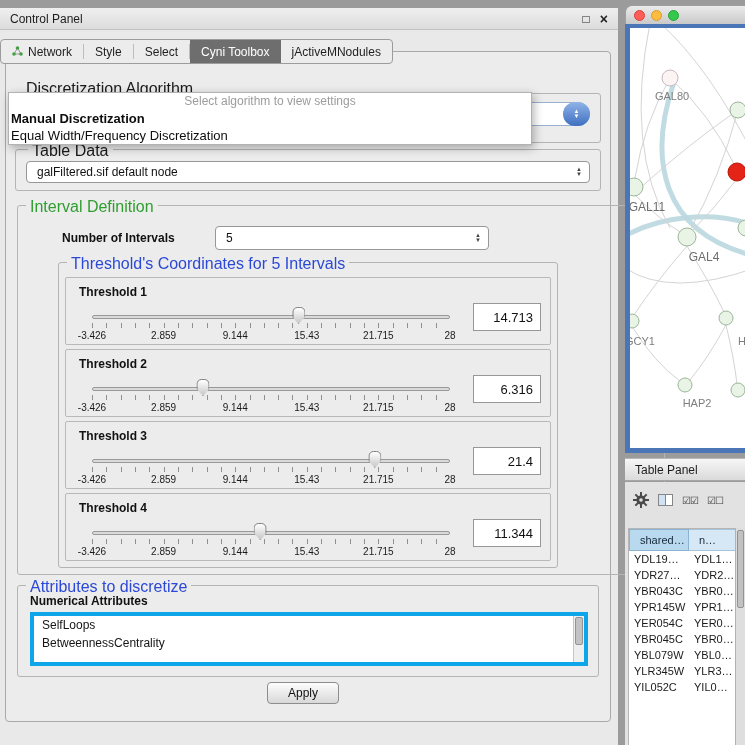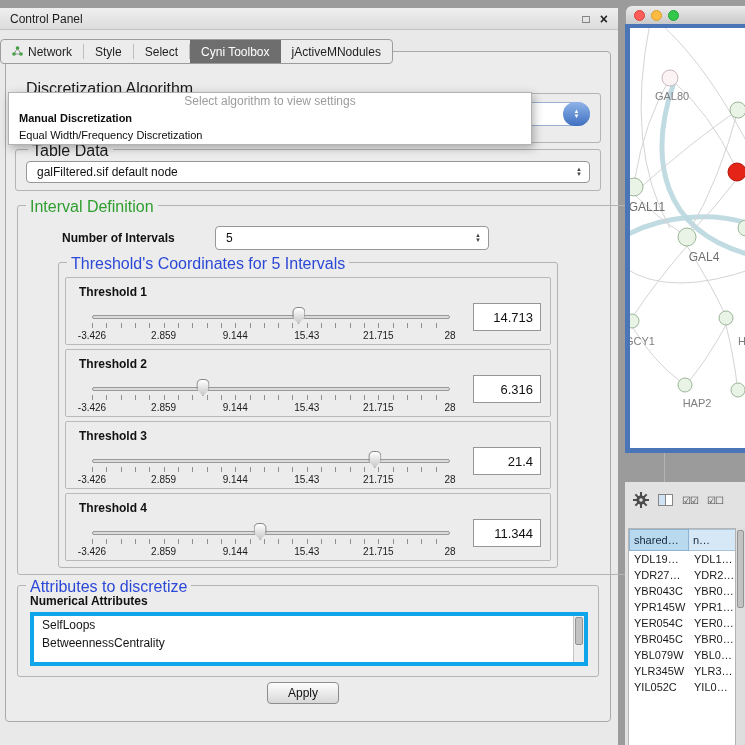--- a/index.html
+++ b/index.html
@@ -25,21 +25,21 @@
 .gtitle.green{color:var(--group_title_green,#2f9e2f)}
 .gtitle.blue{color:var(--group_title_blue,#2b48d6)}
 
 .combo{position:absolute;background:#fff;border:1px solid #979797;border-radius:4px;display:flex;align-items:center;font-size:12px;color:#111;padding:0 10px}
 .combo-arrows{position:absolute;right:7px;top:50%;transform:translateY(-50%);display:flex;flex-direction:column;align-items:center;color:#444;font-size:6px;line-height:5px}
 .pill{border-radius:12px;border-color:#9ab0d0}
 .pill-cap{position:absolute;right:-1px;top:-1px;bottom:-1px;width:27px;border-radius:12px;background:linear-gradient(#8fb4e8,#3f6fc0);display:flex;flex-direction:column;align-items:center;justify-content:center;color:#fff;font-size:6px;line-height:5px}
 
 .popup{position:absolute;left:8px;top:84px;width:524px;height:53px;background:#fff;border:1px solid #b2b2b2;box-shadow:2px 3px 9px rgba(0,0,0,.3);z-index:40}
 .popup-ph{height:17px;line-height:17px;text-align:center;color:#9c9c9c;font-size:12px}
-.popup-item{height:17px;line-height:17px;padding:0 10px;font-size:11px;color:#0d0d0d;white-space:nowrap}
+.popup-item{height:17px;line-height:17px;padding:0 2px;font-size:13px;color:#0d0d0d;white-space:nowrap}
 .popup-item.bold{font-weight:bold}
 
 .thr{position:absolute;left:6px;width:486px;height:68px;border:1px solid #b9b9b9;border-radius:2px}
 .thr-label{position:absolute;left:13px;top:7px;font-size:12px;font-weight:bold;color:#111}
 .slider{position:absolute;left:26px;top:28px;width:358px;height:38px}
 .groove{position:absolute;left:0;right:0;top:9px;height:4px;background:#dadada;border:1px solid #999;border-radius:2px}
 .thumb{position:absolute;top:1px;width:13px;height:17px;transform:translateX(-50%);background:linear-gradient(#fff,#c8c8c8);border:1px solid #7e7e7e;border-radius:5px 5px 2px 2px;clip-path:polygon(0 0,100% 0,100% 58%,50% 100%,0 58%)}
 .ticks{position:absolute;left:0;right:0;top:17px;height:5px;background-image:repeating-linear-gradient(to right,#909090 0,#909090 1px,transparent 1px,transparent 14.32px)}
 .scale{position:absolute;left:0;right:0;top:24px;height:12px}
 .sc{position:absolute;top:0;transform:translateX(-50%);font-size:10px;color:#1a1a1a;white-space:nowrap}
@@ -72,21 +72,21 @@
 
 
 #tp-header{position:absolute;left:625px;top:458px;width:120px;height:23px;background:linear-gradient(#f6f6f6,#dadada);border-top:1px solid #b8b8b8;border-bottom:1px solid #a6a6a6;display:flex;align-items:center;padding-left:10px;font-size:12px;color:#1d1d1d}
 #tp{position:absolute;left:625px;top:482px;width:120px;height:263px;background:#e2e2e2}
 .tp-toolbar{position:absolute;left:8px;top:7px;height:22px;display:flex;align-items:center;gap:9px}
 .columns-icon{width:15px;height:12px;background:#fff;border:1px solid #868686;position:relative}
 .columns-icon::before{content:"";position:absolute;left:0;top:0;bottom:0;width:6px;background:#cfe3f5;border-right:1px solid #868686}
 .checks{font-size:10px;color:#3c3c3c;letter-spacing:-1px;white-space:nowrap}
 .tbl{position:absolute;left:3px;top:46px;width:108px;bottom:0;background:#fff;border:1px solid #b5b5b5;border-bottom:none}
 .tbl-head{display:flex;height:22px}
-.th{display:flex;align-items:center;padding-left:4px;font-size:11px;color:#14283a}
+.th{display:flex;align-items:center;padding-left:10px;font-size:11px;color:#14283a}
 .th.c1{width:60px;background:var(--header_selected,#b9d9ef);border:1px solid #8db3d2}
 .th.c2{flex:1;background:#d6e8f6;border-top:1px solid #a8c4da;border-bottom:1px solid #a8c4da}
 .trow{display:flex;height:16px}
 .td{font-size:11px;color:#1a1a1a;line-height:16px;white-space:nowrap;overflow:hidden}
 .td.c1{width:60px;padding-left:5px}
 .td.c2{flex:1;padding-left:5px}
 .tp-scroll{position:absolute;right:0;top:46px;bottom:0;width:10px;background:#dedede;border-left:1px solid #b2b2b2}
 </style>
 </head>
 <body>
@@ -312,20 +312,23 @@
           <text class="nlbl big" x="17" y="183">GAL11</text>
           <text class="nlbl big" x="74" y="233">GAL4</text>
           <text class="nlbl" x="10" y="317">GCY1</text>
           <text class="nlbl" x="67" y="379">HAP2</text>
           <text class="nlbl" x="112" y="317">H</text>
         </g>
       </svg>
     </div>
   </div>
 
+  <div id="tp-header">
+    <span>Table Panel</span>
+  </div>
 
   <div id="tp">
     <div class="tp-toolbar">
       <svg width="16" height="16" viewBox="0 0 16 16">
         <g fill="#4a4a4a">
           <rect x="7" y="0" width="2" height="16"></rect>
           <rect x="7" y="0" width="2" height="16" transform="rotate(45 8 8)"></rect>
           <rect x="7" y="0" width="2" height="16" transform="rotate(90 8 8)"></rect>
           <rect x="7" y="0" width="2" height="16" transform="rotate(135 8 8)"></rect>
           <circle cx="8" cy="8" r="4.6"></circle>

